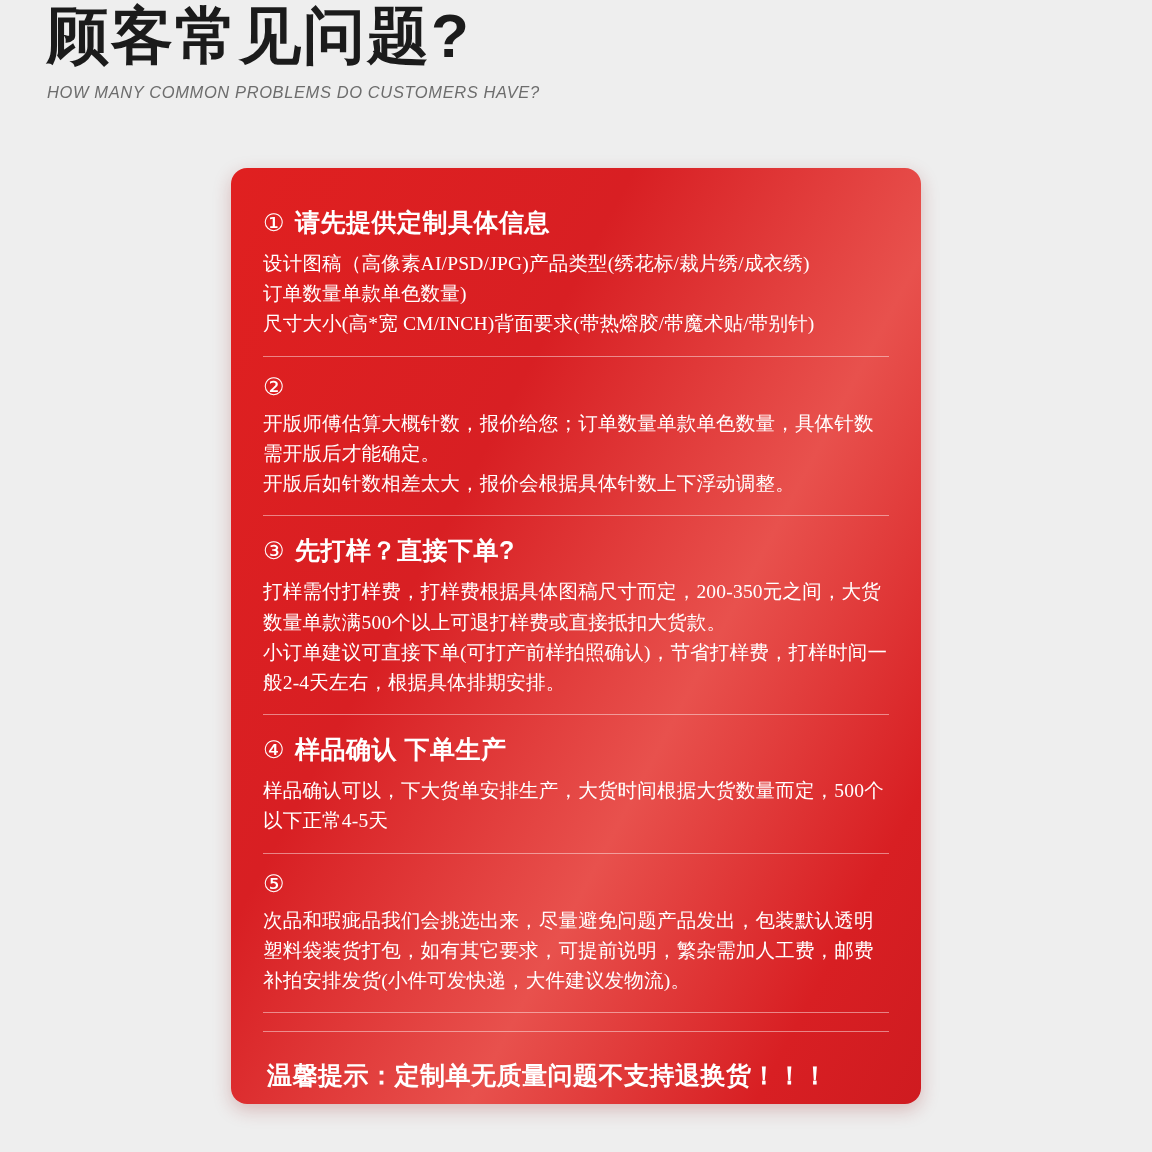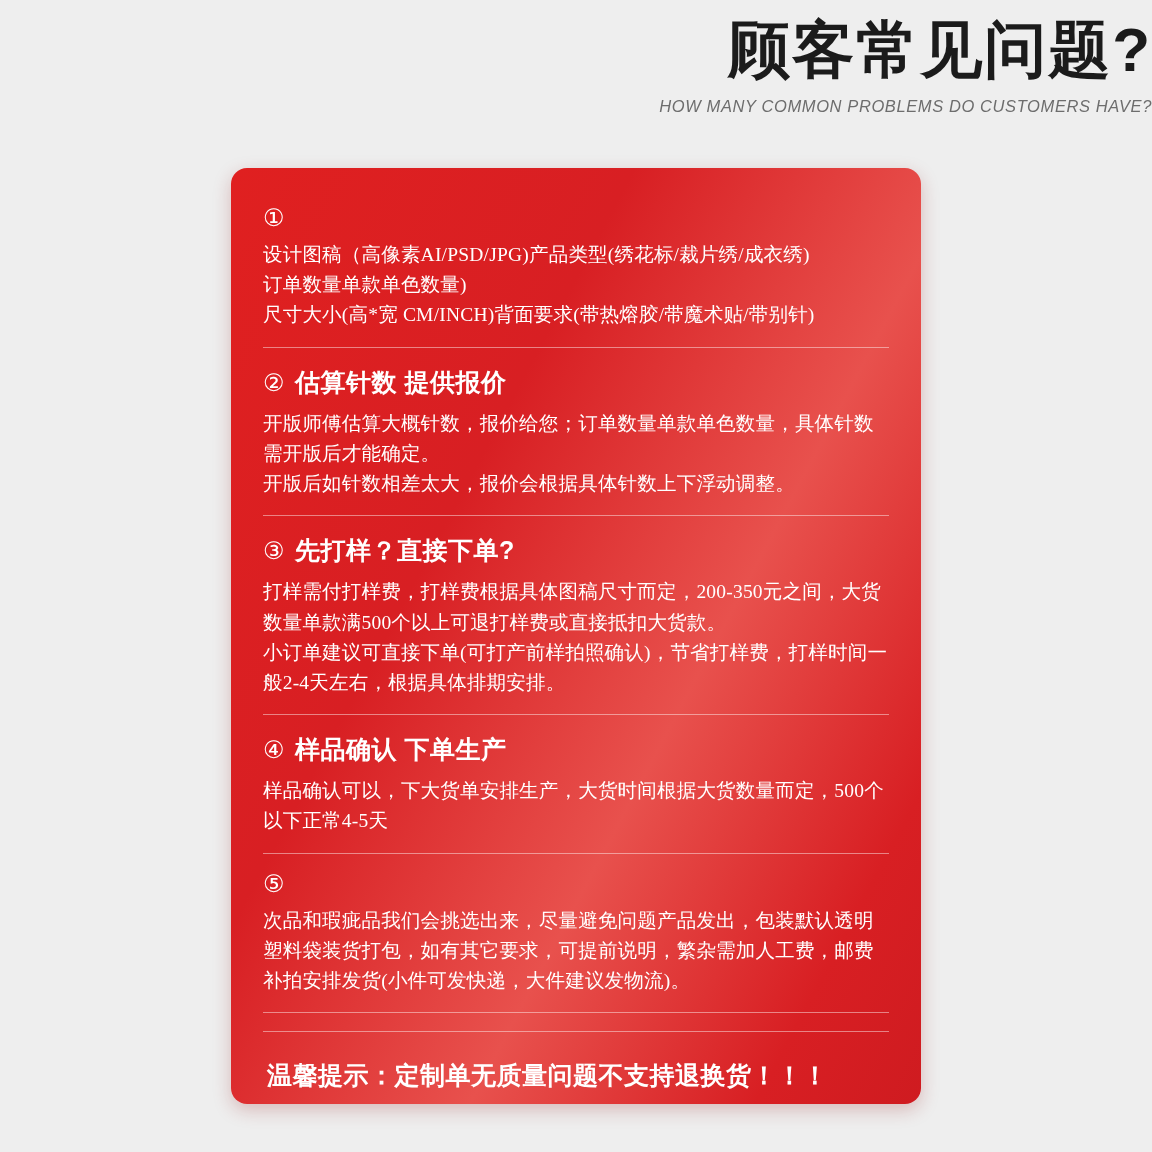--- a/index.html
+++ b/index.html
@@ -16,22 +16,22 @@
   }
   .page {
     position: relative;
     width: 1152px;
     height: 1152px;
     background: #eeeeee;
   }
 
   
   .header {
-    padding-top: 14px;
-    text-align: right;
+    text-align: left;
+    margin-left: 47px;
   }
   .header-title {
     font-size: 62px;
     font-weight: 700;
     letter-spacing: 2px;
     color: #1b1b1b;
     line-height: 1.15;
     margin: 0;
   }
   .header-sub {
@@ -118,32 +118,32 @@
     <h1 class="header-title">顾客常见问题?</h1>
     <div class="header-sub">HOW MANY COMMON PROBLEMS DO CUSTOMERS HAVE?</div>
   </div>
 
   <div class="card">
     <div class="card-inner">
 
       <div class="section">
         <div class="sec-title">
           <span class="sec-num">①</span>
+          <span>请先提供定制具体信息</span>
         </div>
         <div class="sec-body">
           <p>设计图稿（高像素AI/PSD/JPG)产品类型(绣花标/裁片绣/成衣绣)</p>
           <p>订单数量单款单色数量)</p>
           <p>尺寸大小(高*宽 CM/INCH)背面要求(带热熔胶/带魔术贴/带别针)</p>
         </div>
       </div>
 
       <div class="section">
         <div class="sec-title">
           <span class="sec-num">②</span>
-          <span>估算针数 提供报价</span>
         </div>
         <div class="sec-body">
           <p>开版师傅估算大概针数，报价给您；订单数量单款单色数量，具体针数需开版后才能确定。</p>
           <p>开版后如针数相差太大，报价会根据具体针数上下浮动调整。</p>
         </div>
       </div>
 
       <div class="section">
         <div class="sec-title">
           <span class="sec-num">③</span>

